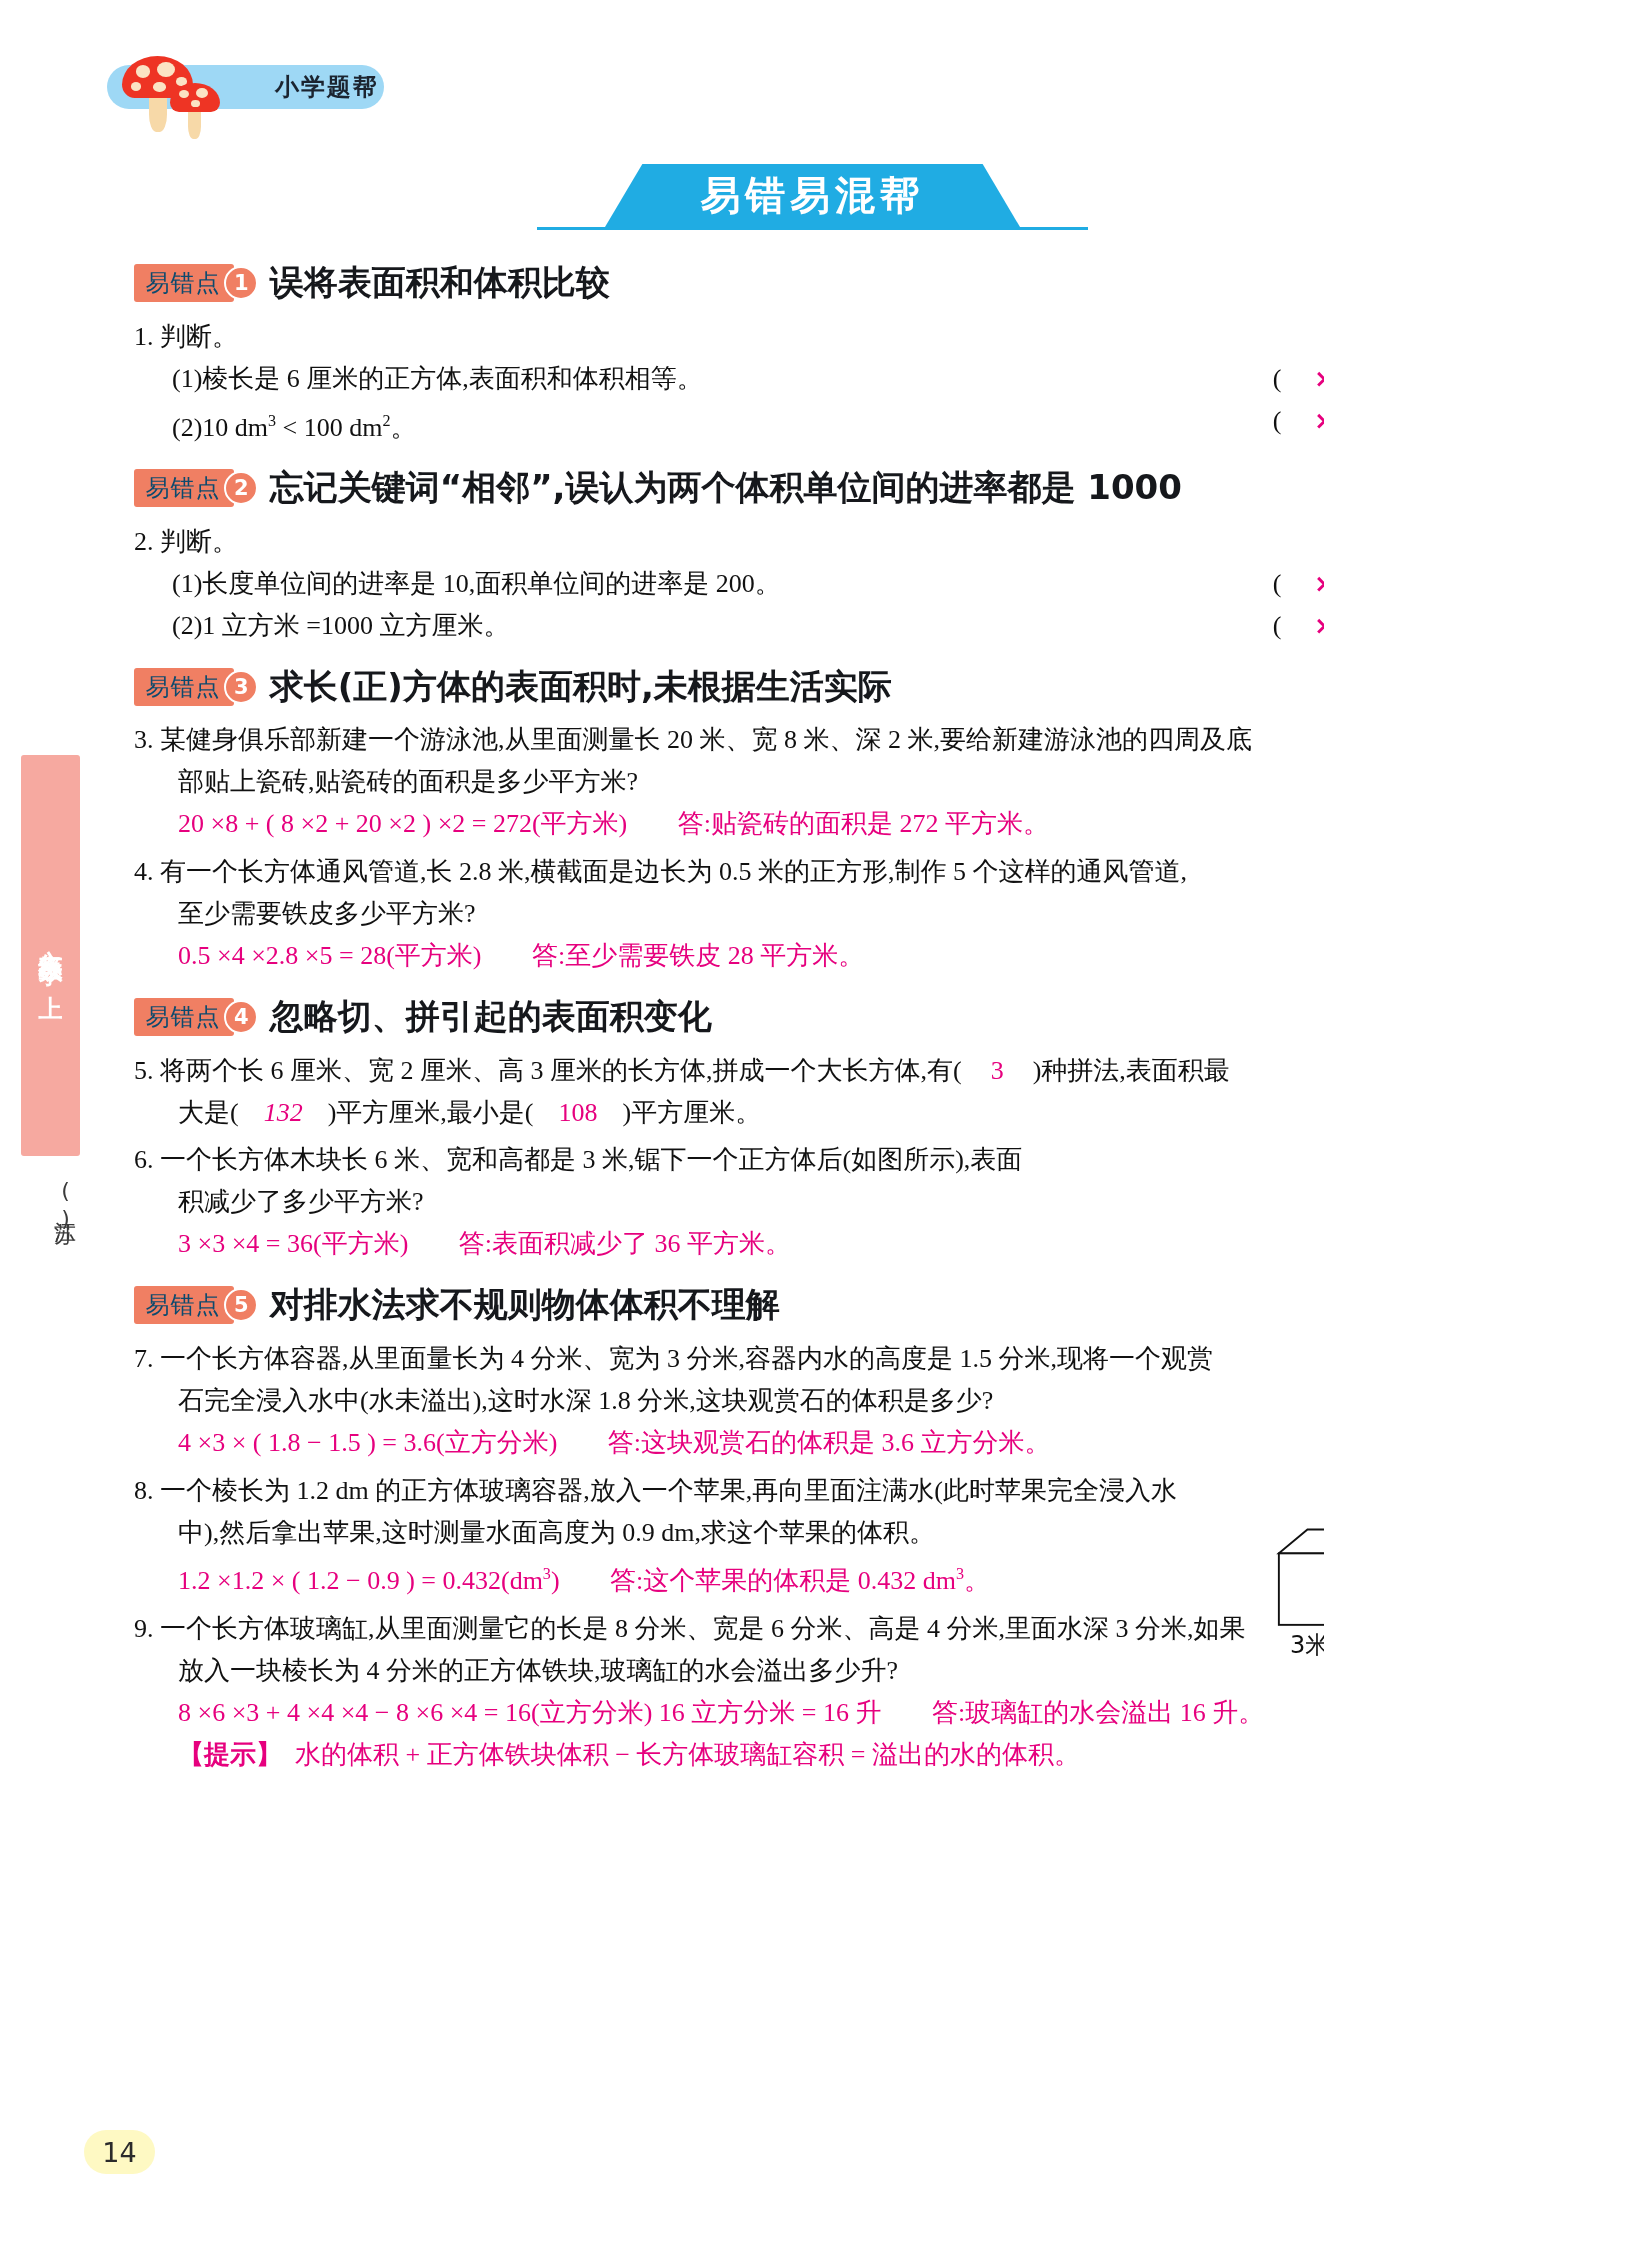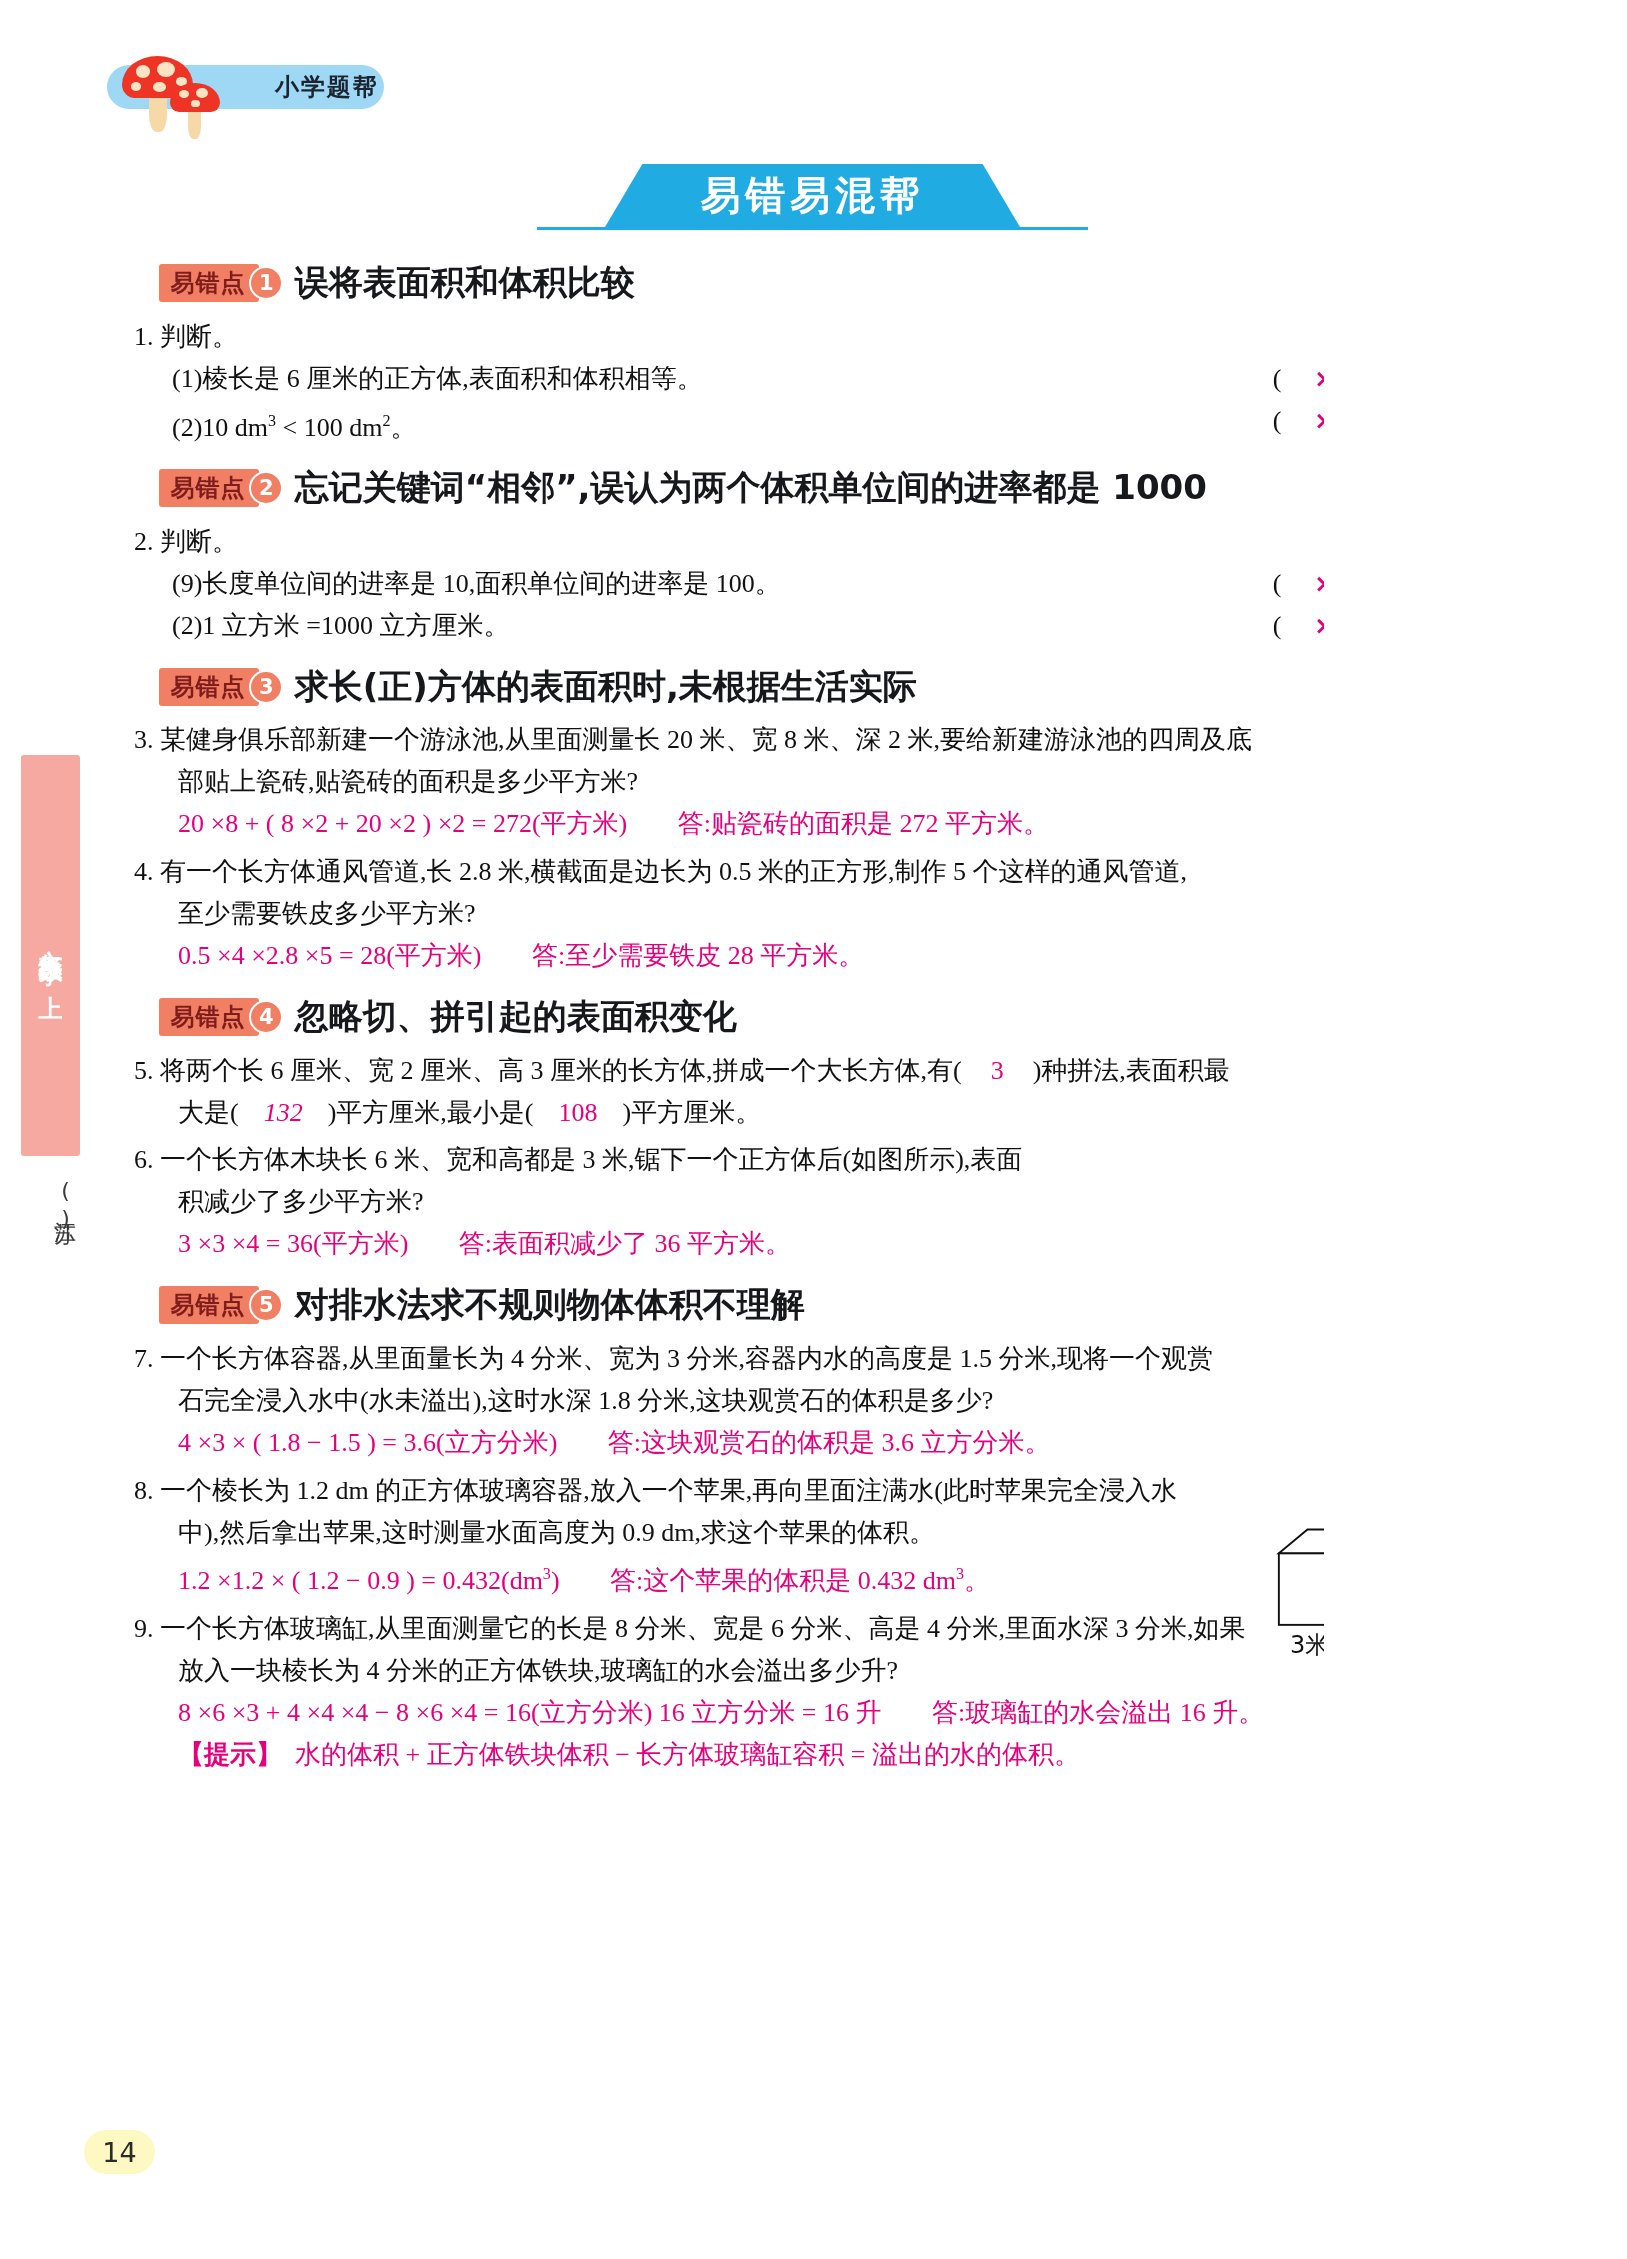--- a/index.html
+++ b/index.html
@@ -175,31 +175,30 @@
     position: relative;
   }
   .ep-badge {
     position: relative;
     display: inline-flex;
     align-items: center;
     height: 38px;
   }
   .ep-label {
     background: #f07f63;
-    color: #7f1d1d;
+    color: #0c4a6e;
     font-family: "DejaVu Sans", sans-serif;
     font-size: 24px;
-    font-weight: bold;
+    font-weight: normal;
     line-height: 38px;
     padding: 0 13.4px 0 11.5px;
     letter-spacing: 1px;
     height: 38px;
     box-sizing: border-box;
     border-radius: 2.9px;
-    margin-left: 25px;
   }
   .ep-num {
     width: 34px;
     height: 34px;
     margin-left: -9.6px;
     border-radius: 50%;
     background: #f07f63;
     border: 2.9px solid #ffffff;
     color: #ffffff;
     font-family: "DejaVu Sans", sans-serif;
@@ -368,21 +367,21 @@
     <div class="ep-head" style="margin-top:17px;">
       <div class="ep-badge">
         <span class="ep-label">易错点</span>
         <span class="ep-num">2</span>
       </div>
       <div class="ep-title">忘记关键词“相邻”,误认为两个体积单位间的进率都是 1000</div>
     </div>
 
     <div class="q">
       <span class="q-line"><span>2.</span> <span>判断。</span></span>
-      <span class="q-line indent">(9)长度单位间的进率是 10,面积单位间的进率是 100。</span>
+      <span class="q-line indent">(1)长度单位间的进率是 10,面积单位间的进率是 200。</span>
       <span class="q-line indent">(2)1 立方米 =1000 立方厘米。</span>
       <span class="judge-mark" style="right:115px; top:42px;">(<span class="x">×</span>)</span>
       <span class="judge-mark" style="right:115px; top:84px;">(<span class="x">×</span>)</span>
     </div>
 
     <div class="ep-head" style="margin-top:17px;">
       <div class="ep-badge">
         <span class="ep-label">易错点</span>
         <span class="ep-num">3</span>
       </div>

